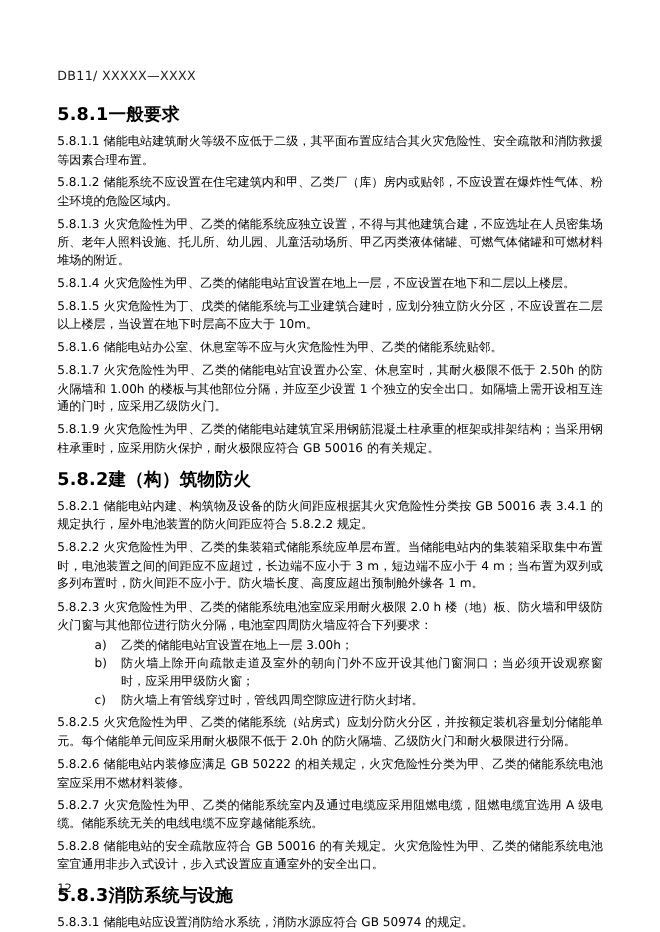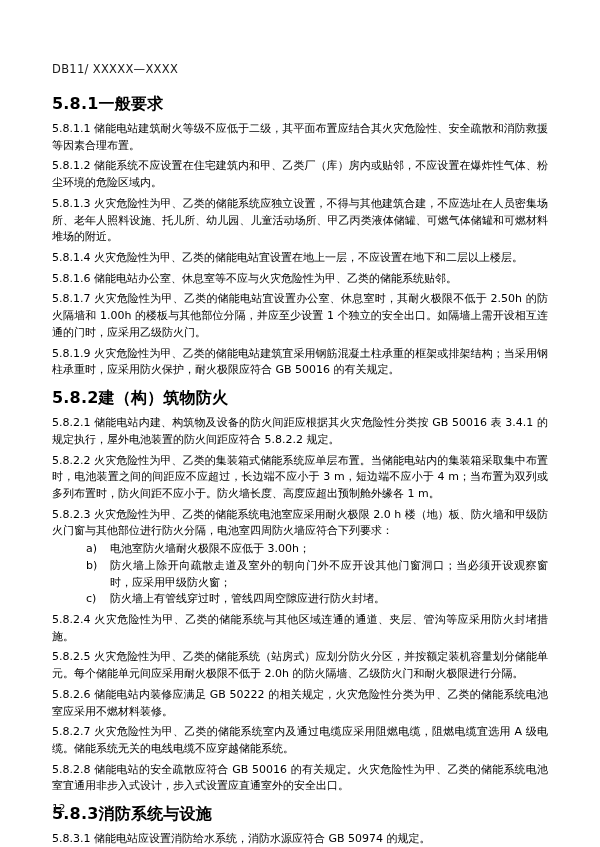--- a/index.html
+++ b/index.html
@@ -101,20 +101,24 @@
   </p>
   <p class="clause">
     <span class="cnum">5.8.1.3</span>
     <span class="ctext">火灾危险性为甲、乙类的储能系统应独立设置，不得与其他建筑合建，不应选址在人员密集场所、老年人照料设施、托儿所、幼儿园、儿童活动场所、甲乙丙类液体储罐、可燃气体储罐和可燃材料堆场的附近。</span>
   </p>
   <p class="clause">
     <span class="cnum">5.8.1.4</span>
     <span class="ctext">火灾危险性为甲、乙类的储能电站宜设置在地上一层，不应设置在地下和二层以上楼层。</span>
   </p>
   <p class="clause">
+    <span class="cnum">5.8.1.5</span>
+    <span class="ctext">火灾危险性为丁、戊类的储能系统与工业建筑合建时，应划分独立防火分区，不应设置在二层以上楼层，当设置在地下时层高不应大于 10m。</span>
+  </p>
+  <p class="clause">
     <span class="cnum">5.8.1.6</span>
     <span class="ctext">储能电站办公室、休息室等不应与火灾危险性为甲、乙类的储能系统贴邻。</span>
   </p>
   <p class="clause">
     <span class="cnum">5.8.1.7</span>
     <span class="ctext">火灾危险性为甲、乙类的储能电站宜设置办公室、休息室时，其耐火极限不低于 2.50h 的防火隔墙和 1.00h 的楼板与其他部位分隔，并应至少设置 1 个独立的安全出口。如隔墙上需开设相互连通的门时，应采用乙级防火门。</span>
   </p>
   <p class="clause">
     <span class="cnum">5.8.1.9</span>
     <span class="ctext">火灾危险性为甲、乙类的储能电站建筑宜采用钢筋混凝土柱承重的框架或排架结构；当采用钢柱承重时，应采用防火保护，耐火极限应符合 GB 50016 的有关规定。</span>
@@ -133,36 +137,32 @@
     <span class="ctext">火灾危险性为甲、乙类的集装箱式储能系统应单层布置。当储能电站内的集装箱采取集中布置时，电池装置之间的间距应不应超过，长边端不应小于 3 m，短边端不应小于 4 m；当布置为双列或多列布置时，防火间距不应小于。防火墙长度、高度应超出预制舱外缘各 1 m。</span>
   </p>
   <p class="clause">
     <span class="cnum">5.8.2.3</span>
     <span class="ctext">火灾危险性为甲、乙类的储能系统电池室应采用耐火极限 2.0 h 楼（地）板、防火墙和甲级防火门窗与其他部位进行防火分隔，电池室四周防火墙应符合下列要求：</span>
   </p>
 
   <ul class="sub-list">
     <li class="sub-item">
       <span class="lbl">a)</span>
-      <span>电池室防火墙耐火极限不应低于 3.00h；</span>
+      <span>乙类的储能电站宜设置在地上一层 3.00h；</span>
     </li>
     <li class="sub-item">
       <span class="lbl">b)</span>
       <span>防火墙上除开向疏散走道及室外的朝向门外不应开设其他门窗洞口；当必须开设观察窗时，应采用甲级防火窗；</span>
     </li>
     <li class="sub-item">
       <span class="lbl">c)</span>
       <span>防火墙上有管线穿过时，管线四周空隙应进行防火封堵。</span>
     </li>
   </ul>
 
-  <p class="clause">
-    <span class="cnum">5.8.2.4</span>
-    <span class="ctext">火灾危险性为甲、乙类的储能系统与其他区域连通的通道、夹层、管沟等应采用防火封堵措施。</span>
-  </p>
   <p class="clause">
     <span class="cnum">5.8.2.5</span>
     <span class="ctext">火灾危险性为甲、乙类的储能系统（站房式）应划分防火分区，并按额定装机容量划分储能单元。每个储能单元间应采用耐火极限不低于 2.0h 的防火隔墙、乙级防火门和耐火极限进行分隔。</span>
   </p>
   <p class="clause">
     <span class="cnum">5.8.2.6</span>
     <span class="ctext">储能电站内装修应满足 GB 50222 的相关规定，火灾危险性分类为甲、乙类的储能系统电池室应采用不燃材料装修。</span>
   </p>
   <p class="clause">
     <span class="cnum">5.8.2.7</span>

